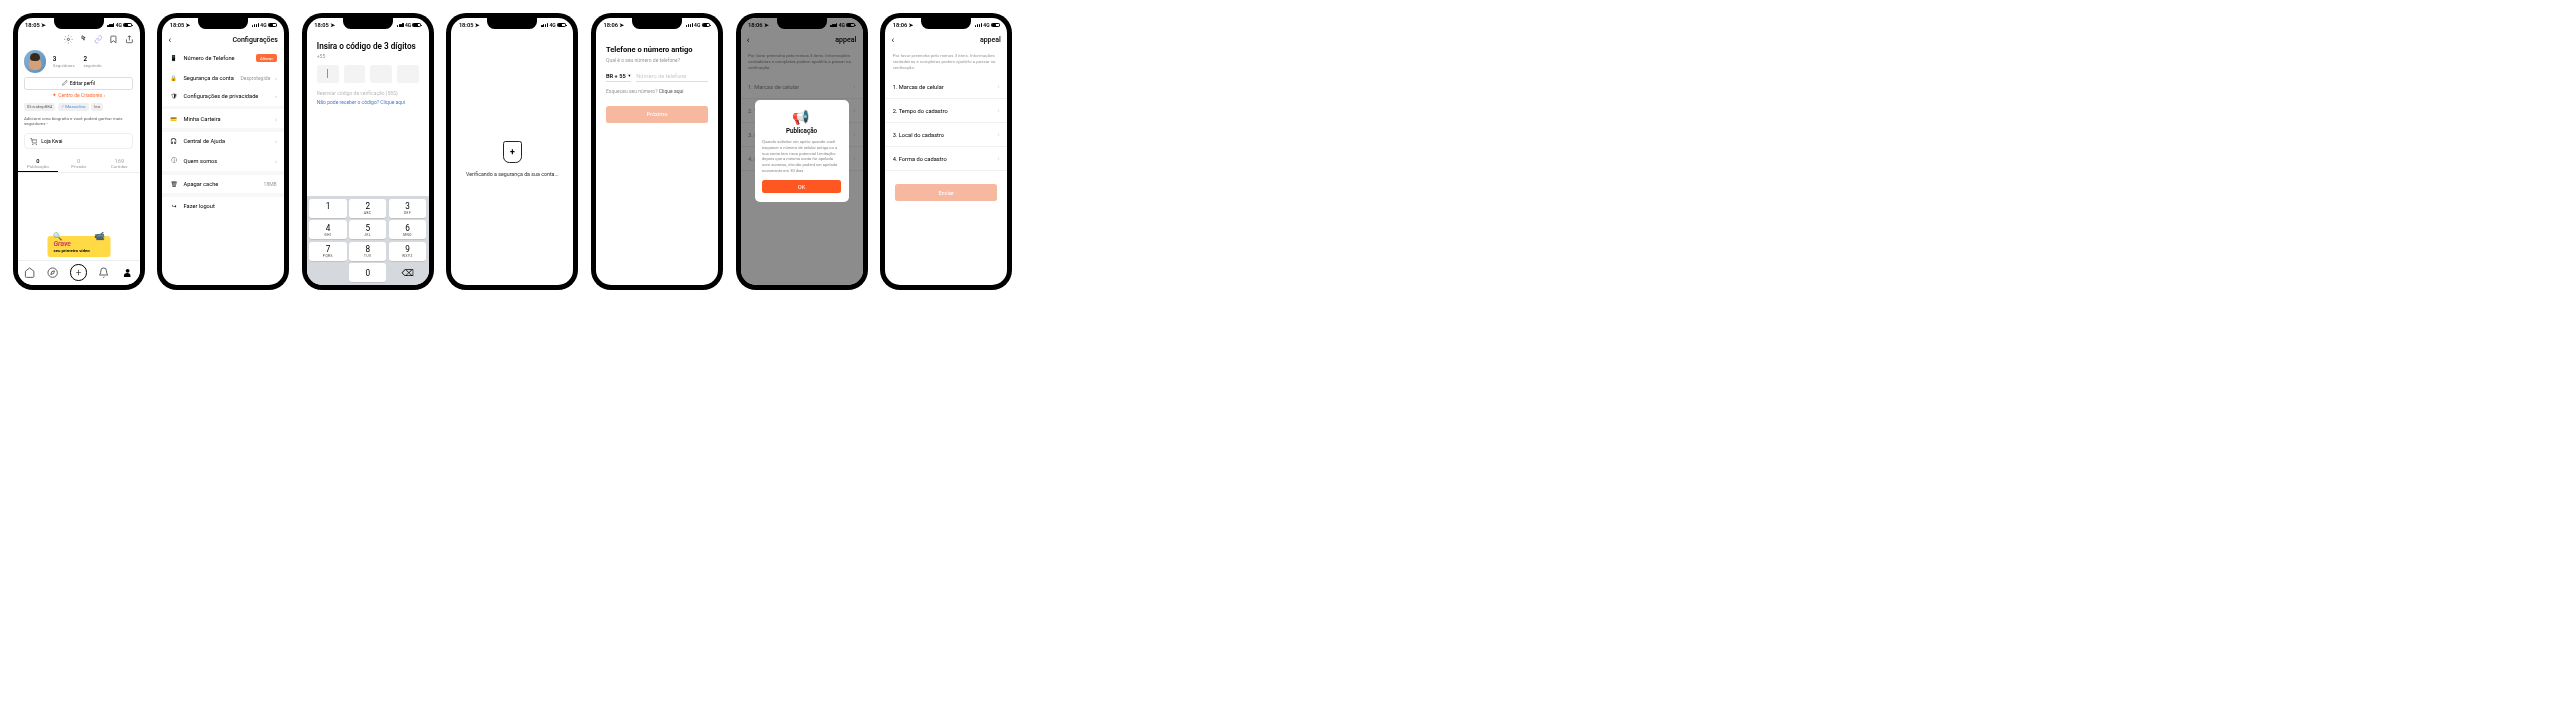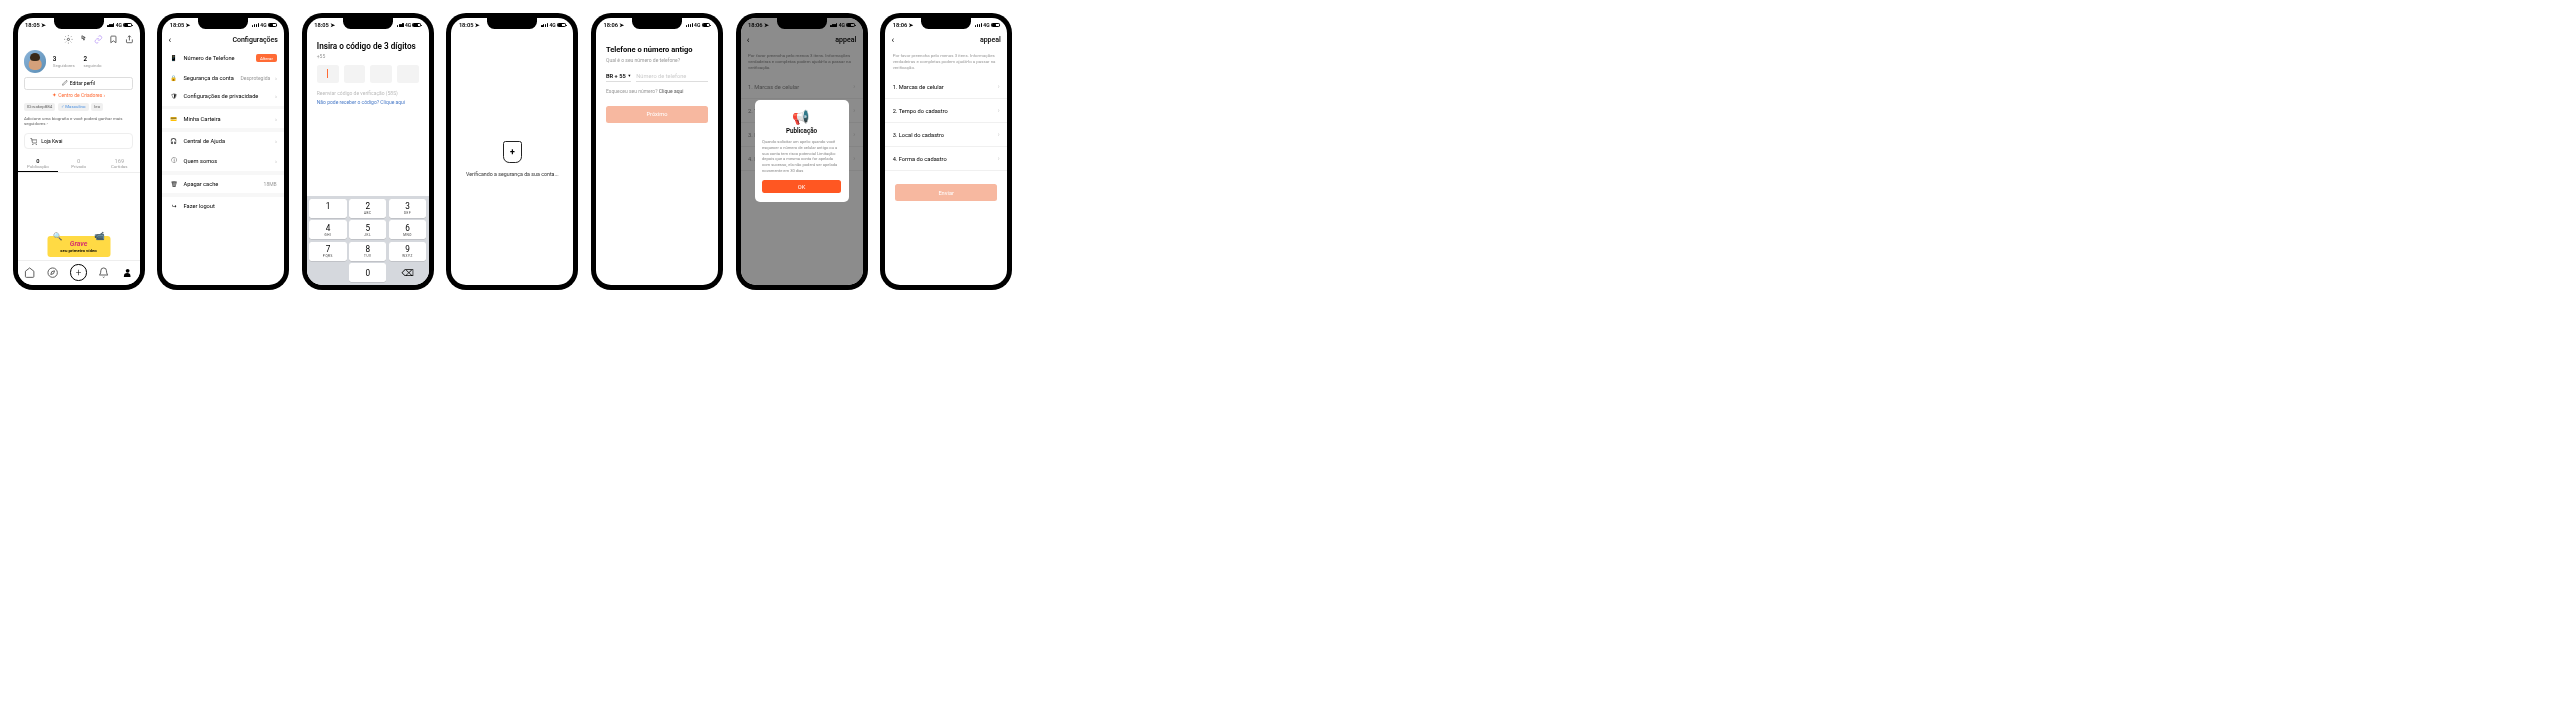--- a/index.html
+++ b/index.html
@@ -107,21 +107,21 @@
   .tags { display: flex; gap: 2.5px; padding: 2.5px 6.3px; flex-wrap: wrap; }
   .tag { background: #f0f0f0; border-radius: 1.9px; padding: 1.3px 3.1px; font-size: 4.4px; color: #666; }
   .tag.blue { color: #4a90e2; }
   .bio-prompt { font-size: 4.4px; color: #666; padding: 2.5px 6.3px; line-height: 1.3; }
   .loja { display: flex; align-items: center; gap: 3.8px; border: 0.6px solid #eee; border-radius: 3.8px; margin: 3.8px 6.3px; padding: 3.1px 5px; font-size: 5px; }
   .tabs-row { display: flex; border-bottom: 0.6px solid #eee; margin-top: 2.5px; }
   .tab-item { flex: 1; text-align: center; padding: 2.5px 0; }
   .tab-item.active { border-bottom: 0.9px solid #000; }
   .tab-item .num { font-size: 5.7px; font-weight: 500; }
   .tab-item .lbl { font-size: 4.4px; color: #999; }
-  .grave-banner { position: absolute; bottom: 28px; left: 50%; transform: translateX(-50%); background: #ffda44; border-radius: 3px; padding: 3.8px 6.3px; font-size: 5px; text-align: center; width: 63px; }
+  .grave-banner { position: absolute; bottom: 28px; left: 50%; transform: translateX(-50%); background: #ffda44; border-radius: 3px; padding: 3.8px 6.3px; font-size: 5px; width: 63px; }
   .grave-banner .g1 { color: #d6336c; font-weight: 700; font-style: italic; font-size: 7px; }
   .grave-banner .g2 { font-size: 4.4px; font-weight: 600; }
   .grave-banner::before { content:'📹'; position:absolute; top:-5px; right:5px; font-size:8.8px; }
   .grave-banner::after { content:'🔍'; position:absolute; top:-3.8px; left:6.3px; font-size:7.5px; }
   .bottom-nav { position: absolute; bottom: 0; left: 0; right: 0; height: 25px; display: flex; align-items: center; justify-content: space-around; border-top: 0.6px solid #eee; background: #fff; }
   .bn-item { width: 12.6px; height: 12.6px; display: flex; align-items: center; justify-content: center; }
   .bn-plus { width: 16.4px; height: 16.4px; border: 1.3px solid #000; border-radius: 50%; display: flex; align-items: center; justify-content: center; font-size: 10px; font-weight: 300; }
 
   
   .header-bar { display: flex; align-items: center; padding: 3.8px 6.3px; position: relative; }

